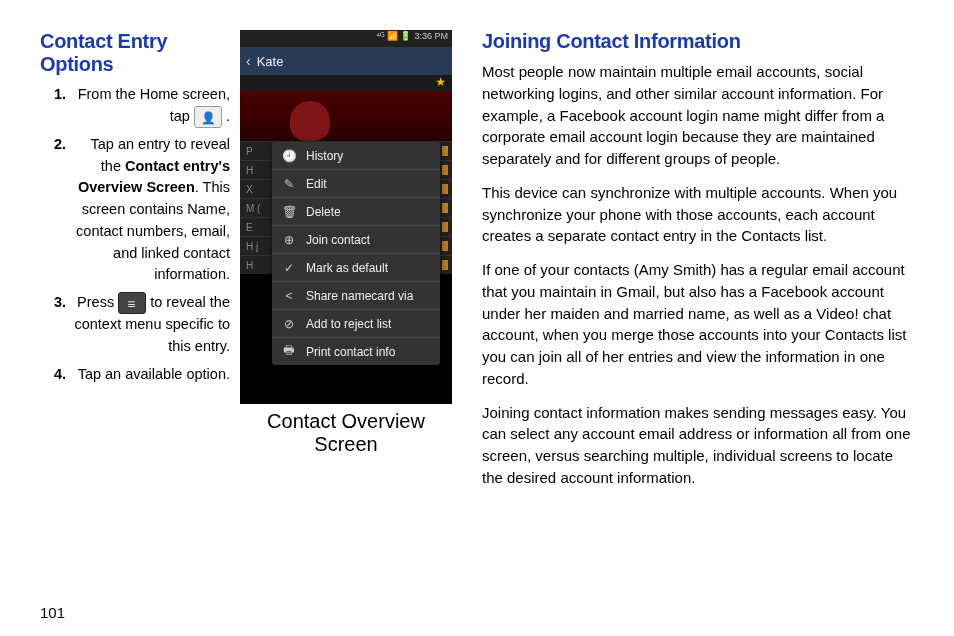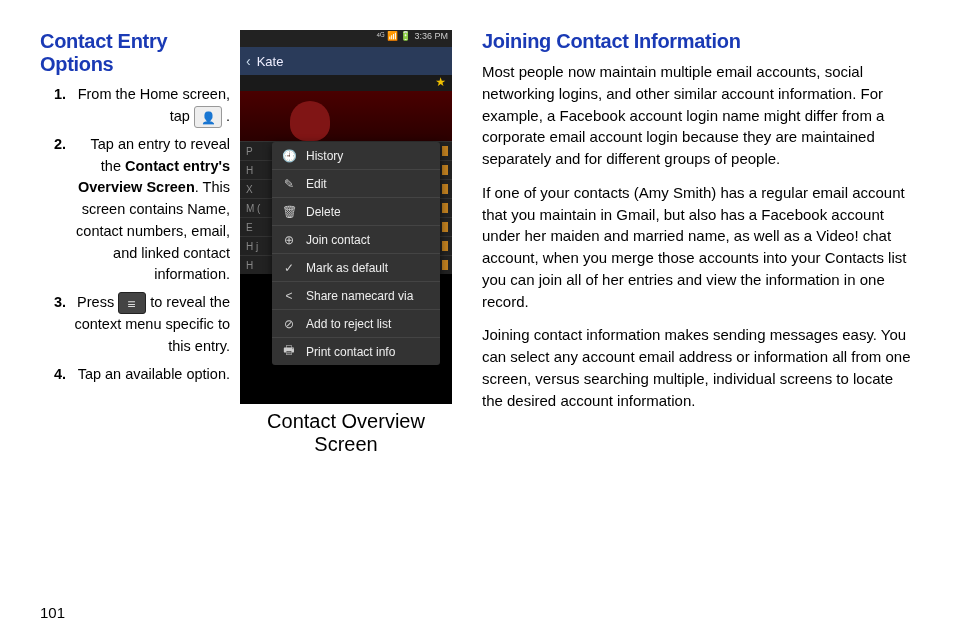--- a/index.html
+++ b/index.html
@@ -306,18 +306,19 @@
             </div>
         </div>
       </div>
       <div class="caption">Contact Overview Screen</div>
     </div>
   </div>
 
   <div class="col-right">
     <h2 class="section-title">Joining Contact Information</h2>
     <p class="para">Most people now maintain multiple email accounts, social networking logins, and other similar account information. For example, a Facebook account login name might differ from a corporate email account login because they are maintained separately and for different groups of people.</p>
+    <p class="para">This device can synchronize with multiple accounts. When you synchronize your phone with those accounts, each account creates a separate contact entry in the Contacts list.</p>
     <p class="para">If one of your contacts (Amy Smith) has a regular email account that you maintain in Gmail, but also has a Facebook account under her maiden and married name, as well as a Video! chat account, when you merge those accounts into your Contacts list you can join all of her entries and view the information in one record.</p>
     <p class="para">Joining contact information makes sending messages easy. You can select any account email address or information all from one screen, versus searching multiple, individual screens to locate the desired account information.</p>
   </div>
 </div>
 
 <div class="page-number">101</div>
 
 </body></html>

